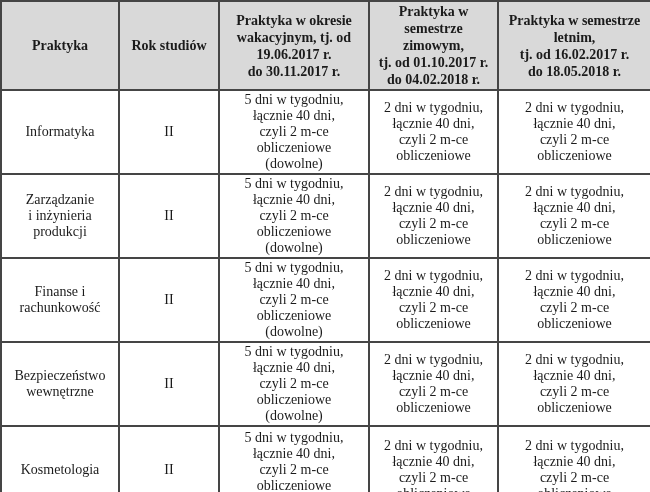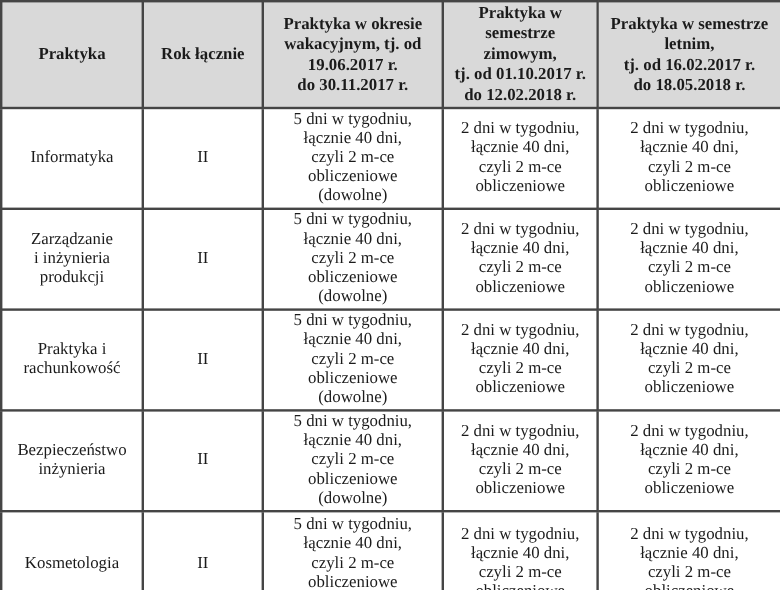--- a/index.html
+++ b/index.html
@@ -53,30 +53,30 @@
   <colgroup>
     <col class="c1">
       <col class="c2">
       <col class="c3">
       <col class="c4">
       <col class="c5">
   </colgroup>
   <thead>
     <tr>
       <th>Praktyka</th>
-      <th>Rok łącznie</th>
+      <th>Rok studiów</th>
       <th>Praktyka w okresie
 wakacyjnym, tj. od
 19.06.2017 r.
 do 30.11.2017 r.</th>
       <th>Praktyka w
 semestrze
 zimowym,
 tj. od 01.10.2017 r.
-do 12.02.2018 r.</th>
+do 04.02.2018 r.</th>
       <th>Praktyka w semestrze
 letnim,
 tj. od 16.02.2017 r.
 do 18.05.2018 r.</th>
     </tr>
   </thead>
   <tbody>
     <tr>
       <td>Informatyka</td>
       <td>II</td>
@@ -107,40 +107,40 @@
       <td>2 dni w tygodniu,
 łącznie 40 dni,
 czyli 2 m-ce
 obliczeniowe</td>
       <td>2 dni w tygodniu,
 łącznie 40 dni,
 czyli 2 m-ce
 obliczeniowe</td>
     </tr>
     <tr>
-      <td>Praktyka i
+      <td>Finanse i
 rachunkowość</td>
       <td>II</td>
       <td>5 dni w tygodniu,
 łącznie 40 dni,
 czyli 2 m-ce
 obliczeniowe
 (dowolne)</td>
       <td>2 dni w tygodniu,
 łącznie 40 dni,
 czyli 2 m-ce
 obliczeniowe</td>
       <td>2 dni w tygodniu,
 łącznie 40 dni,
 czyli 2 m-ce
 obliczeniowe</td>
     </tr>
     <tr>
       <td>Bezpieczeństwo
-inżynieria</td>
+wewnętrzne</td>
       <td>II</td>
       <td>5 dni w tygodniu,
 łącznie 40 dni,
 czyli 2 m-ce
 obliczeniowe
 (dowolne)</td>
       <td>2 dni w tygodniu,
 łącznie 40 dni,
 czyli 2 m-ce
 obliczeniowe</td>

